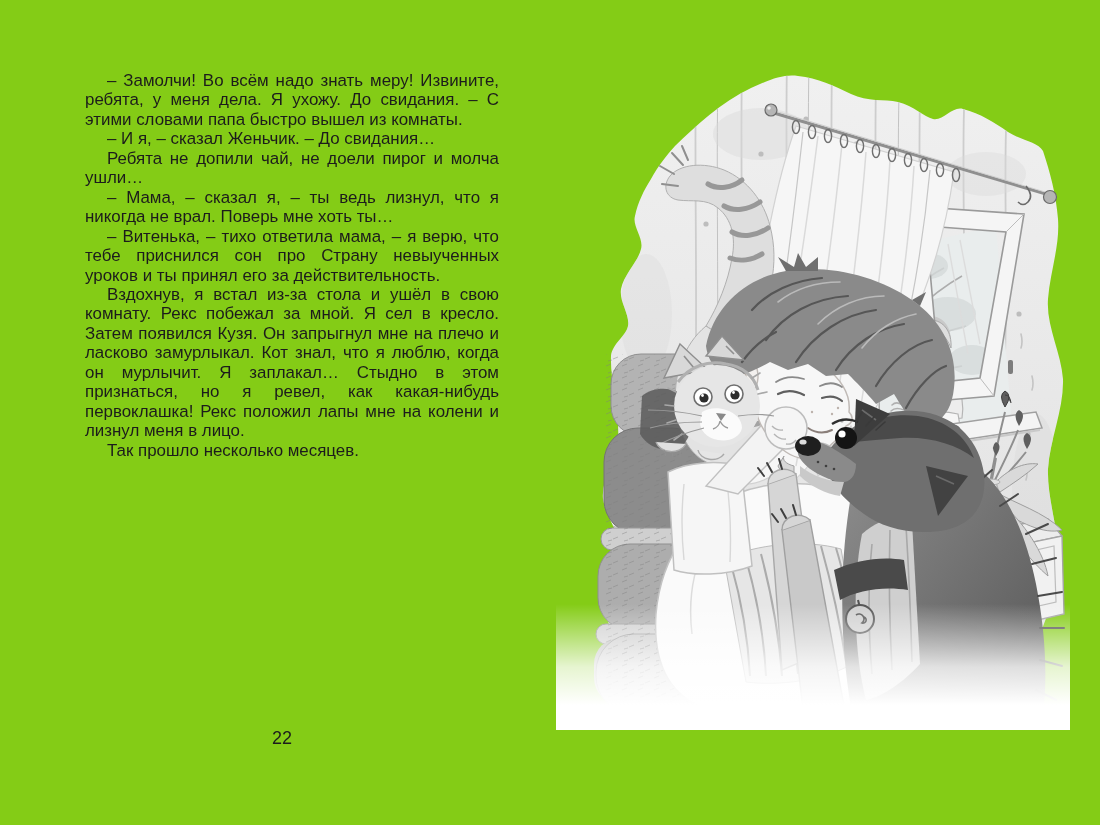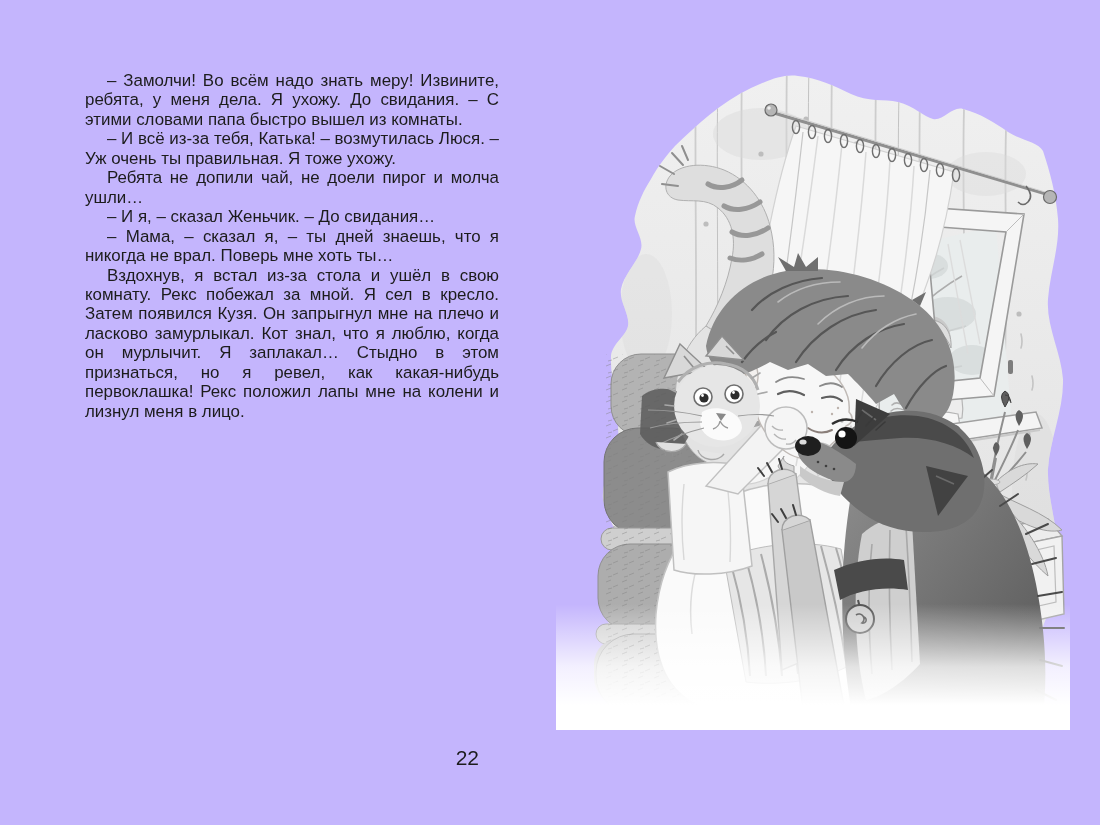--- a/index.html
+++ b/index.html
@@ -1,46 +1,47 @@
 <!DOCTYPE html>
 <html lang="ru"><head>
 <meta charset="utf-8">
 <style>
   html,body{margin:0;padding:0;}
   body{
     width:1100px;height:825px;position:relative;overflow:hidden;
     background:#ffffff;
     font-family:"Liberation Sans","DejaVu Sans",sans-serif;
   }
-  .page{position:absolute;inset:0;background:#c4b5fd;}
+  .page{position:absolute;inset:0;background:#84cc16;}
   .text-col{
     position:absolute;left:85px;top:71px;width:414px;
     font-size:16.9px;line-height:19.45px;color:#1c1c1c;
     text-align:justify;
     hyphens:auto;-webkit-hyphens:auto;
   }
   .text-col p{margin:0;text-indent:22px;}
   .page-number{
-    position:absolute;left:85px;top:746px;width:394px;
-    text-align:right;font-size:21px;color:#1c1c1c;
+    position:absolute;left:85px;top:728px;width:394px;
+    text-align:center;font-size:18px;color:#1c1c1c;
   }
   .illustration{position:absolute;left:556px;top:14px;width:514px;height:716px;}
 </style>
 </head>
 <body>
 
 <div class="page">
 
   <div class="text-col" lang="ru">
     <p>– Замолчи! Во всём надо знать меру! Извините, ребята, у меня дела. Я ухожу. До свидания. – С этими словами папа быстро вышел из комнаты.</p>
-    <p>– И всё из-за тебя, Катька! – возмутилась Люся. – Уж очень ты правильная. Я тоже ухожу.</p>
+    <p>– И я, – сказал Женьчик. – До свидания…</p>
     <p>Ребята не допили чай, не доели пирог и молча ушли…</p>
-    <p>– И я, – сказал Женьчик. – До свидания…</p>
-    <p>– Мама, – сказал я, – ты дней знаешь, что я никогда не врал. Поверь мне хоть ты…</p>
+    <p>– Мама, – сказал я, – ты ведь лизнул, что я никогда не врал. Поверь мне хоть ты…</p>
+    <p>– Витенька, – тихо ответила мама, – я верю, что тебе приснился сон про Страну невыученных уроков и ты принял его за действительность.</p>
     <p>Вздохнув, я встал из-за стола и ушёл в свою комнату. Рекс побежал за мной. Я сел в кресло. Затем появился Кузя. Он запрыгнул мне на плечо и ласково замурлыкал. Кот знал, что я люблю, когда он мурлычит. Я заплакал… Стыдно в этом признаться, но я ревел, как какая-нибудь первоклашка! Рекс положил лапы мне на колени и лизнул меня в лицо.</p>
+    <p>Так прошло несколько месяцев.</p>
   </div>
 
   <svg class="illustration" viewBox="0 0 514 716" role="img" aria-label="Чёрно-белая иллюстрация: заплаканный мальчик в кресле вытирает глаза кулаком, пушистый кот сидит у него на плече, собака положила лапы ему на колени и тянется лизнуть лицо; в открытое окно заглядывает улыбающаяся девочка; карниз со шторой, тумбочка с вазой тюльпанов.">
     <defs>
       <linearGradient id="wallGrad" x1="0" y1="0" x2="0" y2="1">
         <stop offset="0" stop-color="#f0f0f0"></stop>
           <stop offset="1" stop-color="#e0e0e0"></stop>
       </linearGradient>
       <linearGradient id="dogGrad" x1="0" y1="0" x2="1" y2="1">
         <stop offset="0" stop-color="#8f8f8f"></stop>

